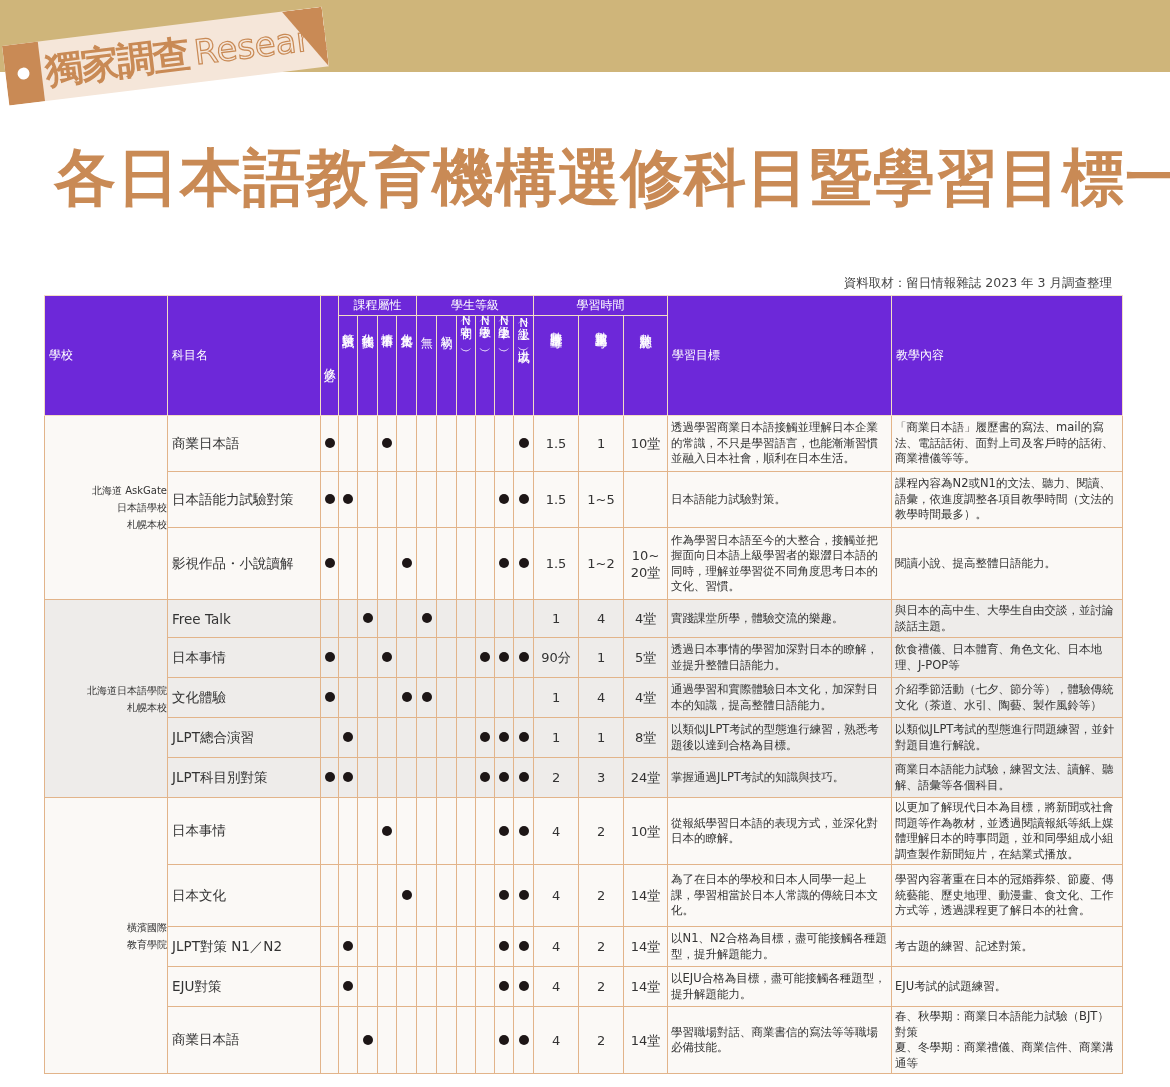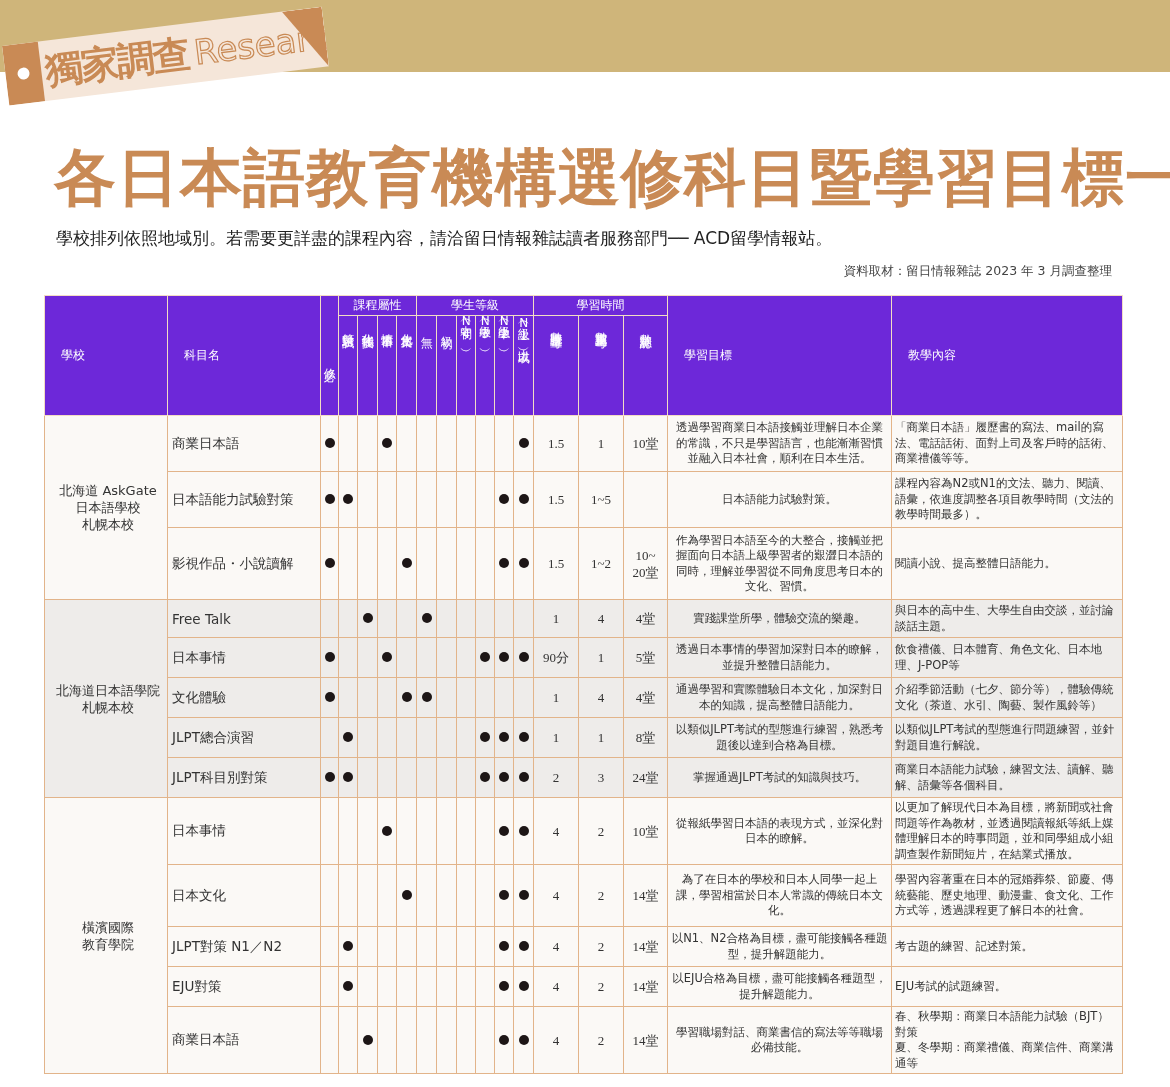--- a/index.html
+++ b/index.html
@@ -13,55 +13,54 @@
     display: flex; align-items: center; overflow: hidden;
   }
   .banner .tab-l { width: 36px; height: 100%; background: #c98a55; display: flex; align-items: center; justify-content: center; flex-shrink: 0; }
   .banner .hole { width: 12px; height: 12px; border-radius: 50%; background: #fff; }
   .banner .b-title { font-weight: bold; font-size: 38px; color: #c98a55; margin-left: 4px; letter-spacing: -2px; white-space: nowrap; }
   .banner .b-en { font-size: 34px; color: #f5e6d9; -webkit-text-stroke: 1.2px #c98a55; margin-left: 6px; white-space: nowrap; }
   .banner .corner { position: absolute; right: 0; top: 0; width: 40px; height: 100%; background: #c98a55; clip-path: polygon(0 0, 100% 0, 100% 100%); }
 
   .main-title { position: absolute; left: 54px; top: 136px; font-size: 62px; font-weight: bold; color: #c98a55; letter-spacing: 1px; white-space: nowrap; }
   .intro { position: absolute; left: 56px; top: 224px; font-size: 17px; color: #222; line-height: 29px; white-space: nowrap; }
-  .source { position: absolute; right: 58px; top: 263px; font-size: 12.5px; color: #444; }
+  .source { position: absolute; right: 58px; top: 275px; font-size: 12.5px; color: #444; }
 
   table.grid { position: absolute; left: 44px; top: 295px; width: 1075px; border-collapse: collapse; table-layout: fixed; font-size: 13px; }
   table.grid th { background: #6d28d9; color: #fff; font-weight: normal; border: 1px solid #f3dcc4; font-size: 12px; }
   table.grid td { border: 1px solid #e2b48a; color: #333; }
   .vt { writing-mode: vertical-rl; text-orientation: upright; margin: 0 auto; line-height: 1.05; font-size: 12px; letter-spacing: -1px; }
-  th.left { text-align: left; padding-left: 16px; }
-  td.school { text-align: center; padding-left: 4px; font-size: 13px; line-height: 17px; vertical-align: middle; }
+  th.left { text-align: left; padding-left: 4px; }
+  td.school { text-align: right; padding-left: 4px; font-size: 10px; line-height: 17px; vertical-align: middle; }
   td.subject { text-align: left; padding-left: 4px; font-size: 13.5px; }
   td.dot { text-align: center; border-left: 1px dotted #d9c3ad; border-right: 1px dotted #d9c3ad; }
   td.dot.sep { border-left: 1.5px solid #d69a68; }
   .d { display: inline-block; width: 10px; height: 10px; border-radius: 50%; background: #1d1616; }
-  td.num { text-align: center; font-size: 13px; line-height: 17px; font-family: Liberation Serif, serif; }
+  td.num { text-align: center; font-size: 13px; line-height: 17px; }
   td.num.sep { border-left: 1.5px solid #d69a68; }
   td.txt { font-size: 11.5px; line-height: 15.5px; padding: 2px 3px; text-align: left; vertical-align: middle; }
-  td.txt.sep { border-left: 1.5px solid #d69a68; text-align: center; }
+  td.txt.sep { border-left: 1.5px solid #d69a68; }
   tr.g1 td, tr.g3 td { background: #fbf9f6; }
   tr.g2 td { background: #eeecea; }
 </style>
 </head>
 <body>
 
 <div class="top-band"></div>
 <div class="banner">
   <div class="tab-l">
       <div class="hole"></div>
     </div>
   <span class="b-title">獨家調查</span>
   <span class="b-en">Research</span>
   <div class="corner"></div>
 </div>
 
 <h1 class="main-title">各日本語教育機構選修科目暨學習目標一覽表</h1>
 <div class="intro">
-  <div>學校排列依照地域別。若需要更詳盡的課程內容，請洽留日情報雜誌讀者服務部門── ACD留學情報站。</div>
 </div>
 <div class="source">資料取材：留日情報雜誌 2023 年 3 月調查整理</div>
 
 <table class="grid">
   <colgroup>
     <col style="width:123px">
       <col style="width:153px">
     <col style="width:18px">
     <col style="width:19px">
       <col style="width:20px">

